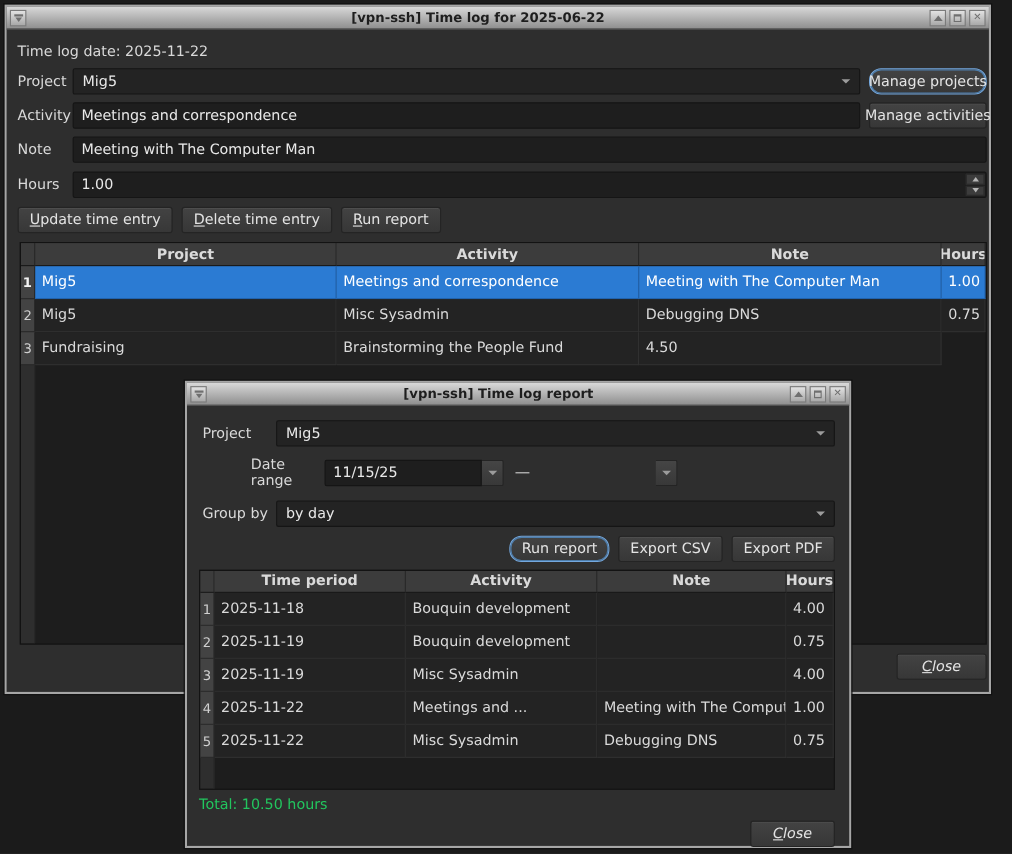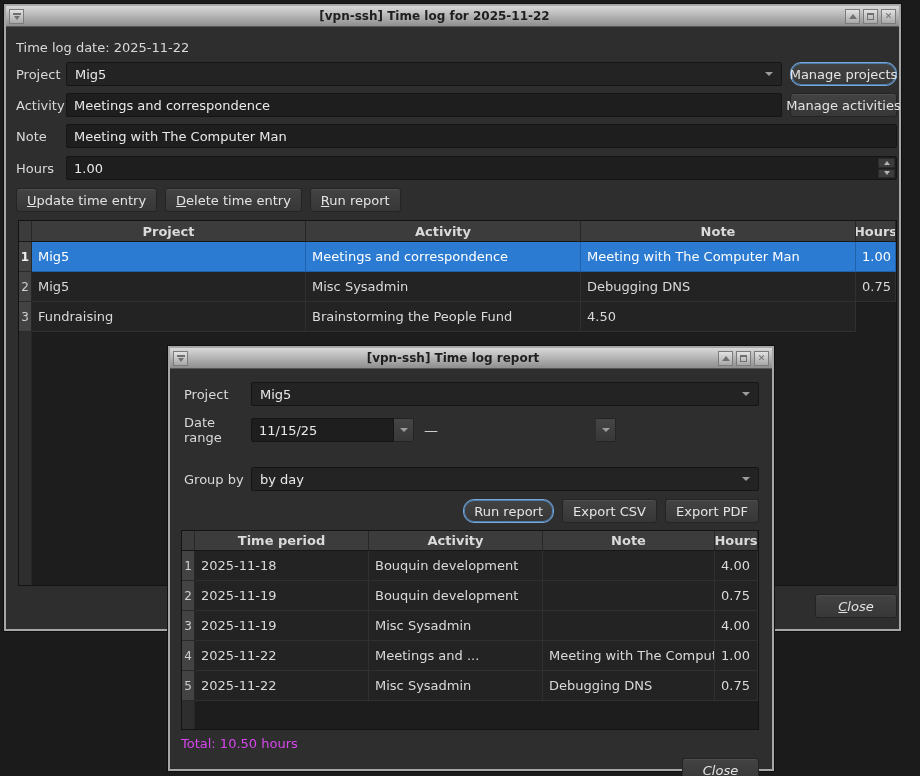--- a/index.html
+++ b/index.html
@@ -122,41 +122,41 @@
   .manage-btn { width:107px; }
   .actions-row { margin-top:8px; display:flex; gap:8px; }
   #main-table { margin-top:8px; margin-left:2px; width:879px; height:366px; display:flex; flex-direction:column; }
   .close-row { margin-top:8px; display:flex; justify-content:flex-end; }
   .close-btn { width:82px;font-style:italic; }
   
   #report-dialog { left:168px; top:346px; width:606px; height:425px; z-index:10; }
   #report-dialog .content { padding:0 13px 0 11px; }
   #report-dialog .form-label { width:70px; padding-left:3px; }
   .dlg-row1 { margin-top:13px; }
-  .dlg-row2 { margin-top:9px; }
-  .dlg-row3 { margin-top:22px; }
+  .dlg-row2 { margin-top:9px;margin-left:44px; }
+  .dlg-row3 { margin-top:10px; }
   .dlg-actions { margin-top:8px; display:flex; justify-content:flex-end; gap:8px; }
   .date-sep { font-size:14px; color:#cccccc; margin-left:10px; }
   #dlg-table { margin-top:7px; width:578px; height:200px; display:flex; flex-direction:column; }
-  .total-line { margin-top:6px; font-size:13px; color:#d946ef; height:17px; }
+  .total-line { margin-top:6px; font-size:13px; color:#22c55e; height:17px; }
   #report-dialog .close-row { margin-top:5px; }
   #report-dialog .close-btn { width:77px; }
 </style>
 </head>
 <body>
 
 <div class="window" id="main-window">
   <div class="titlebar">
     <span class="tb-btn">
       <span class="glyph-menu">
           <i class="bar"></i>
           <i class="tri-down"></i>
         </span>
     </span>
-    <span class="tb-title">[vpn-ssh] Time log for 2025-11-22</span>
+    <span class="tb-title">[vpn-ssh] Time log for 2025-06-22</span>
     <span class="tb-btn">
         <span class="tri-up"></span>
       </span>
     <span class="tb-btn">
         <span class="glyph-max"></span>
       </span>
     <span class="tb-btn">
         <span class="glyph-x">✕</span>
       </span>
   </div>

